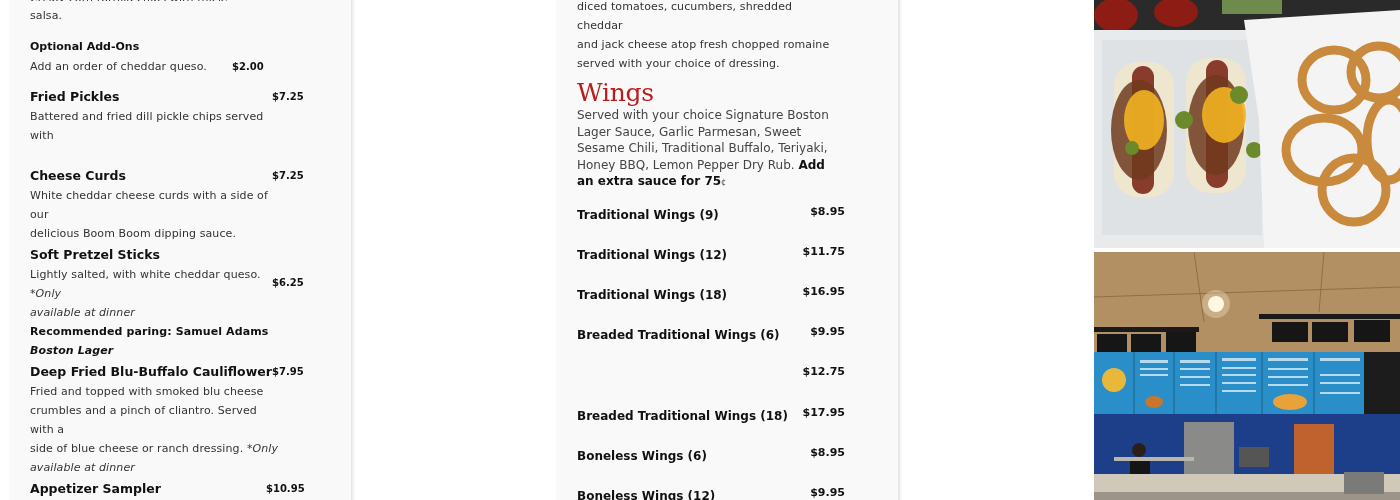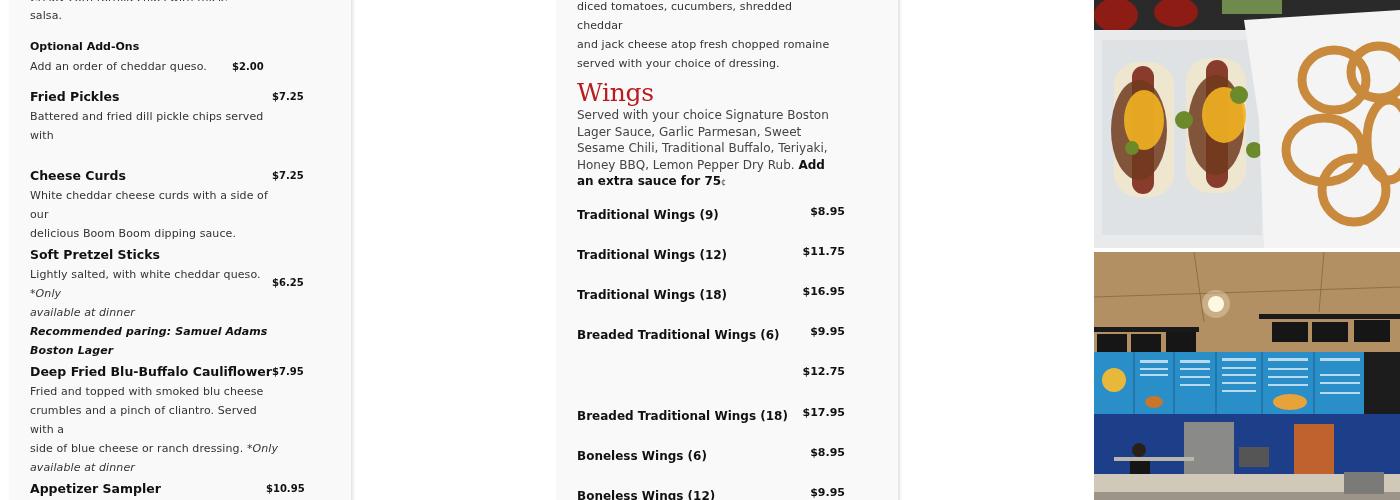--- a/index.html
+++ b/index.html
@@ -84,21 +84,21 @@
   <div class="lc desc" style="top:196px; width:250px;">
     <div>White cheddar cheese curds with a side of our</div>
     <div>delicious Boom Boom dipping sauce.</div>
   </div>
 
   <div class="lc item-name" style="top:257px;">Soft Pretzel Sticks</div>
   <div class="price" style="left:262px; top:259px;margin-top:28px;">$6.25</div>
   <div class="lc desc" style="top:275px; width:250px;">
     <div><span>Lightly salted, with white cheddar queso.</span> <i>*Only</i></div>
     <div><i>available at dinner</i></div>
-    <div style="font-weight:bold; font-style:italic; color:#111;">Recommended paring: Samuel Adams</div>
+    <div style="font-weight:bold; color:#111;">Recommended paring: Samuel Adams</div>
     <div style="font-weight:bold; font-style:italic; color:#111;">Boston Lager</div>
   </div>
 
   <div class="lc item-name" style="top:374px; width:260px;">Deep Fried Blu-Buffalo Cauliflower</div>
   <div class="price" style="left:262px; top:376px;">$7.95</div>
   <div class="lc desc" style="top:392px; width:250px;">
     <div>Fried and topped with smoked blu cheese</div>
     <div>crumbles and a pinch of cliantro. Served with a</div>
     <div><span>side of blue cheese or ranch dressing.</span> <i>*Only</i></div>
     <div><i>available at dinner</i></div>

